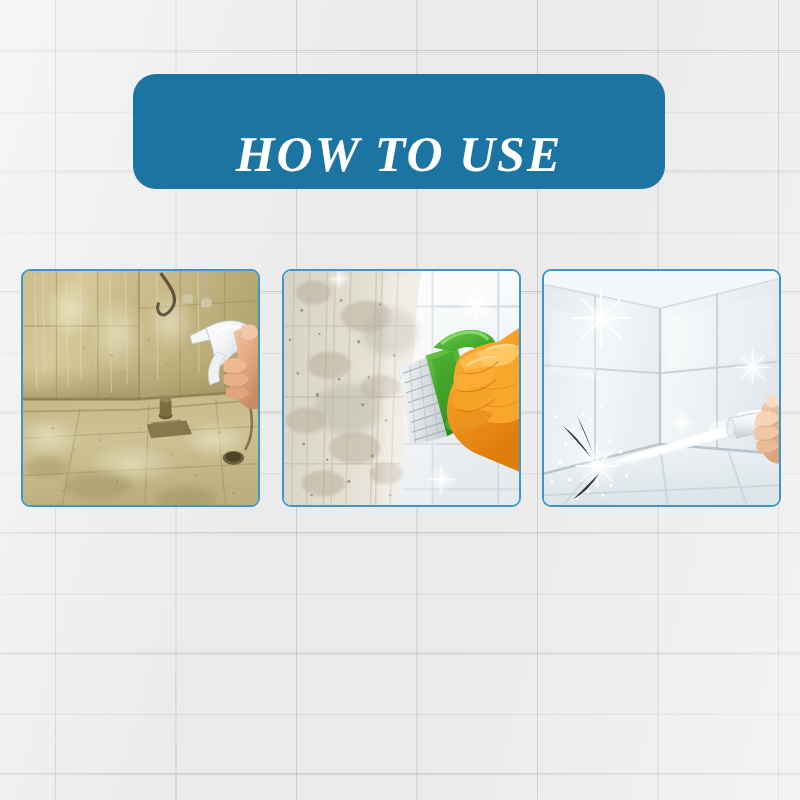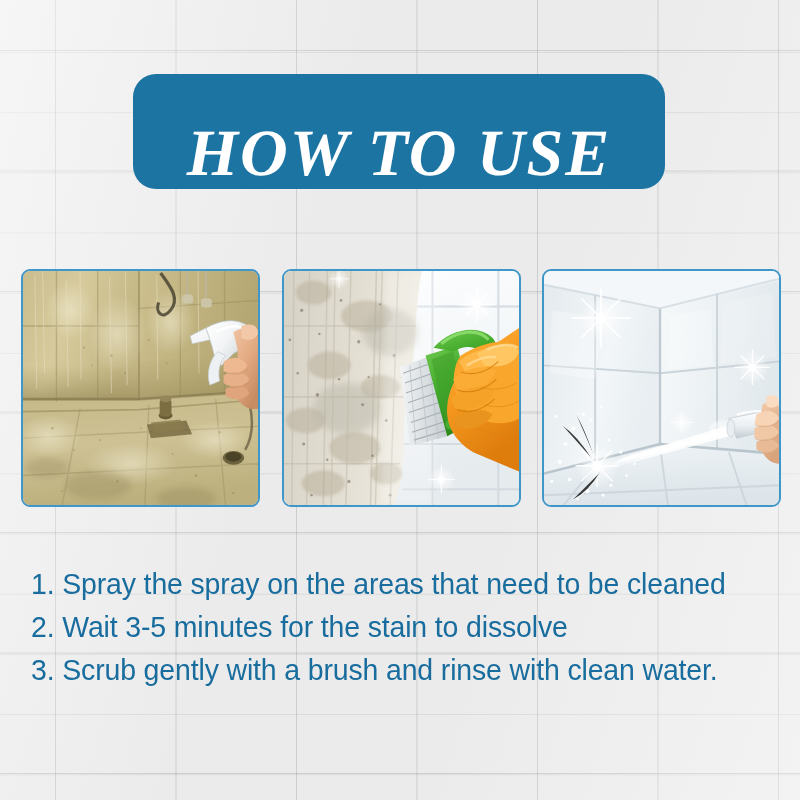--- a/index.html
+++ b/index.html
@@ -63,21 +63,21 @@
     border-radius: 23px;
     display: flex;
     align-items: center;
     justify-content: center;
     box-sizing: border-box;
   }
   .title-text {
     font-family: "Liberation Serif", "DejaVu Serif", serif;
     font-weight: bold;
     font-style: italic;
-    font-size: 66px;
+    font-size: 50px;
     letter-spacing: 2px;
     color: #ffffff;
     line-height: 1;
     white-space: nowrap;
     padding-bottom: 4px;
     text-rendering: geometricPrecision;
     margin-top: 48px;
   }
 
   
@@ -697,19 +697,14 @@
               <path d="M215,157 C224,160 234,158 239,153"></path>
               <path d="M215,171 C224,174 234,172 239,167"></path>
             </g>
           </g>
         </svg>
       </div>
     </div>
 
   </div>
 
-  <div class="steps">
-    <div class="step-line">1. Spray the spray on the areas that need to be cleaned</div>
-    <div class="step-line">2. Wait 3-5 minutes for the stain to dissolve</div>
-    <div class="step-line">3. Scrub gently with a brush and rinse with clean water.</div>
-  </div>
 
 </div>
 
 </body></html>

